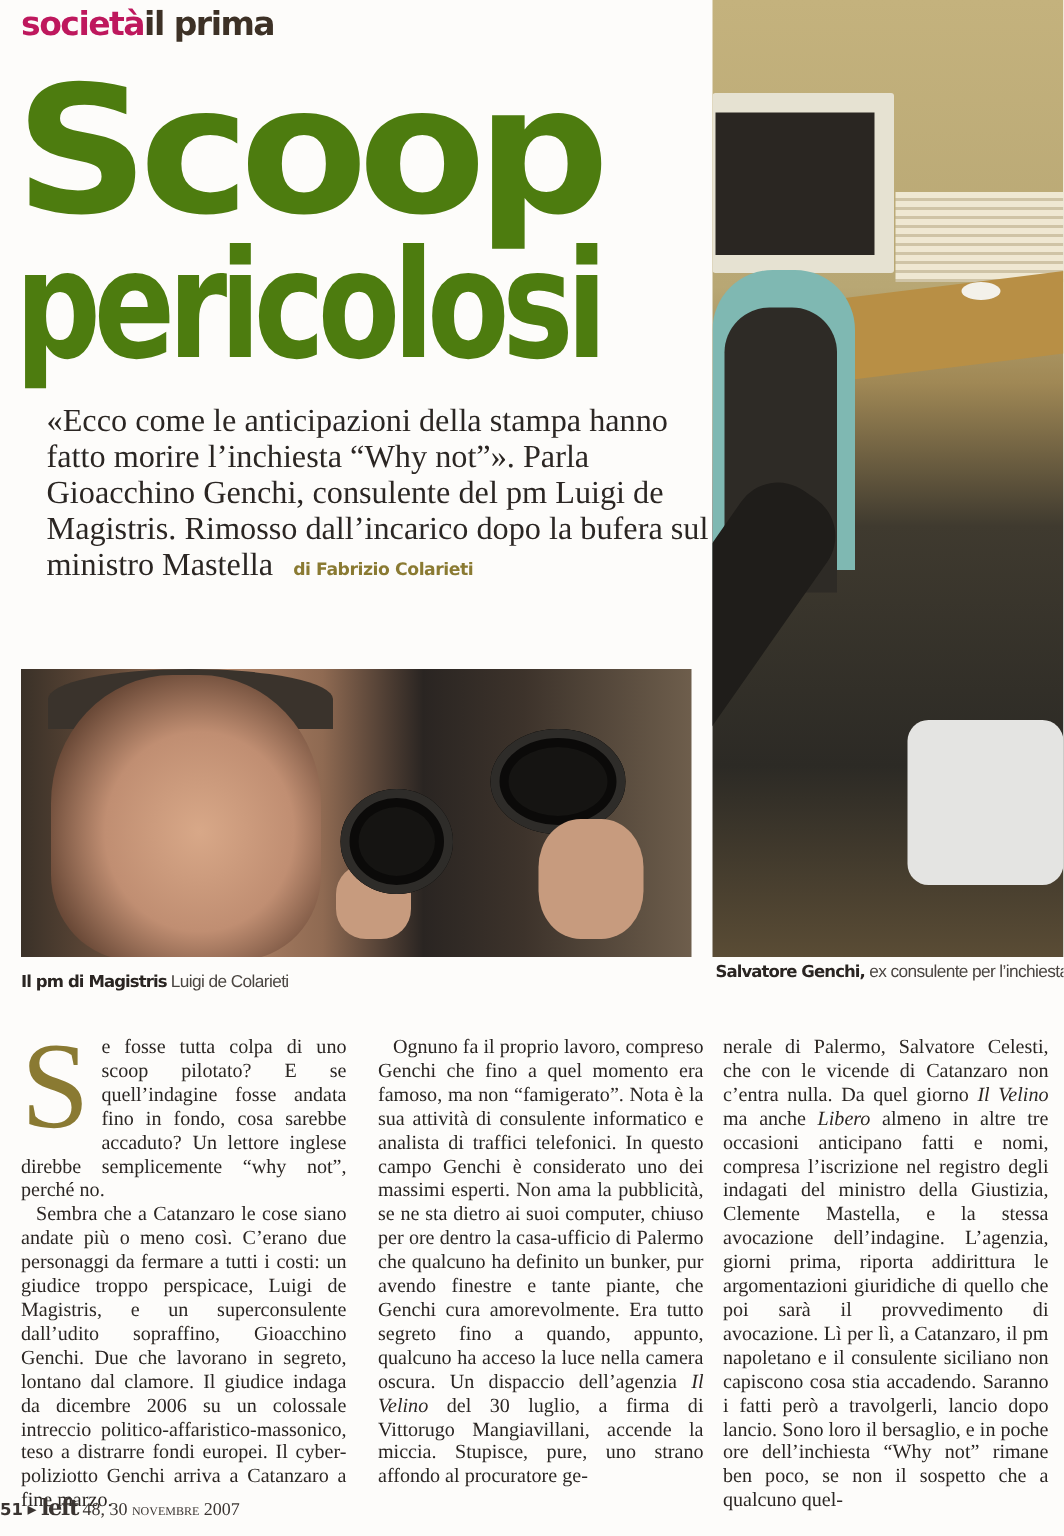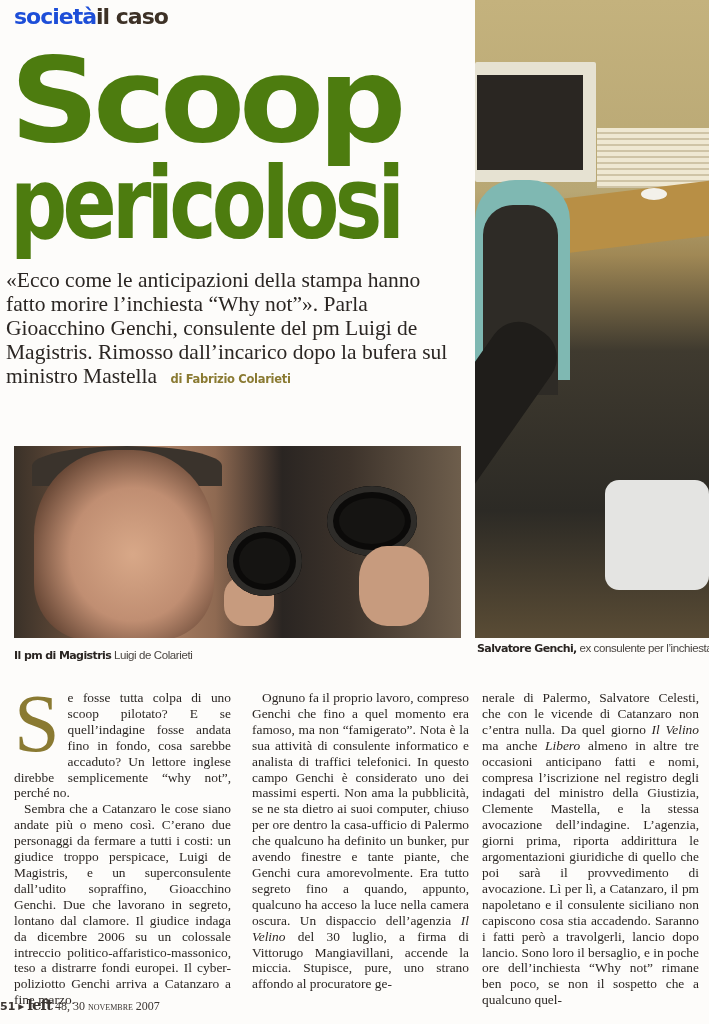--- a/index.html
+++ b/index.html
@@ -1,27 +1,27 @@
 <!DOCTYPE html>
 <html><head>
   <meta charset="utf-8">
   <style>
     * { margin:0; padding:0; box-sizing:border-box; }
     html, body { width:709px; height:1024px; background:#fdfcfa; overflow:hidden; }
     body { position:relative; font-family:"DejaVu Serif", serif; color:#2a2522; }
 
     .kicker { position:absolute; left:14px; top:4px; font-family:"DejaVu Sans", sans-serif; font-weight:bold; font-size:22px; letter-spacing:-1px; line-height:26px; }
-    .kicker .section { color:#1d4ed8; }
+    .kicker .section { color:#be185d; }
     .kicker .rubric { color:#3d3126; }
 
     .headline { position:absolute; left:10px; top:44px; width:460px; font-family:"DejaVu Sans", sans-serif; font-weight:bold; color:#4d7c0f; letter-spacing:-6px; }
     .headline .l1 { display:block; font-size:118px; line-height:112px; transform:scaleX(1.05); transform-origin:left; }
     .headline .l2 { display:block; font-size:100px; line-height:100px; transform:scaleX(0.80); transform-origin:left; margin-top:-2px; }
 
-    .deck { position:absolute; left:6px; top:268px; width:450px; font-family:"Liberation Serif", serif; font-size:21.5px; line-height:24px; color:#2b2623; }
+    .deck { position:absolute; left:31px; top:268px; width:450px; font-family:"Liberation Serif", serif; font-size:21.5px; line-height:24px; color:#2b2623; }
     .deck .byline { font-family:"DejaVu Sans", sans-serif; font-weight:bold; font-size:11.5px; color:#8a7a32; margin-left:8px; letter-spacing:-0.3px; }
 
     .photo { position:absolute; overflow:hidden; }
     .photo-right { left:475px; top:0; width:234px; height:638px; background:linear-gradient(180deg,#c4b27d 0%,#b8a774 30%,#a08855 40%,#3f3a2f 55%,#2c2a25 80%,#5a4c35 100%); }
     .photo-left { left:14px; top:446px; width:447px; height:192px; background:linear-gradient(90deg,#3a3128 0%,#6a4f3c 15%,#b08468 30%,#8f6a52 45%,#2a2522 60%,#3d332b 75%,#6e5e4c 100%); }
 
     
     .mon-frame { position:absolute; left:0; top:62px; width:121px; height:120px; background:#e6e2d2; border-radius:2px; }
     .mon-screen { position:absolute; left:2px; top:75px; width:106px; height:95px; background:#2a2622; }
     .desk { position:absolute; left:50px; top:192px; width:184px; height:55px; background:#b88f45; transform:skewY(-7deg); }
@@ -58,21 +58,21 @@
 
     .folio { position:absolute; left:0; top:996px; font-family:"Liberation Serif", serif; font-size:12px; color:#3a3431; white-space:nowrap; }
     .folio .pg { font-family:"DejaVu Sans", sans-serif; font-weight:bold; font-size:11px; }
     .folio .mag { font-family:"DejaVu Serif", serif; font-weight:bold; font-size:15px; letter-spacing:-1px;text-align:center; }
     .folio .date { font-variant:small-caps;text-align:center; }
   </style>
 </head>
 <body>
 
 <div class="kicker">
-  <span class="section">società</span><span class="rubric">il caso</span>
+  <span class="section">società</span><span class="rubric">il prima</span>
 </div>
 
 <h1 class="headline">
   <span class="l1">Scoop</span>
   <span class="l2">pericolosi</span>
 </h1>
 
 <div class="deck">
   <span>«Ecco come le anticipazioni della stampa hanno fatto morire l’inchiesta “Why not”». Parla Gioacchino Genchi, consulente del pm Luigi de Magistris. Rimosso dall’incarico dopo la bufera sul ministro Mastella</span>
   <span class="byline">di Fabrizio Colarieti</span>

